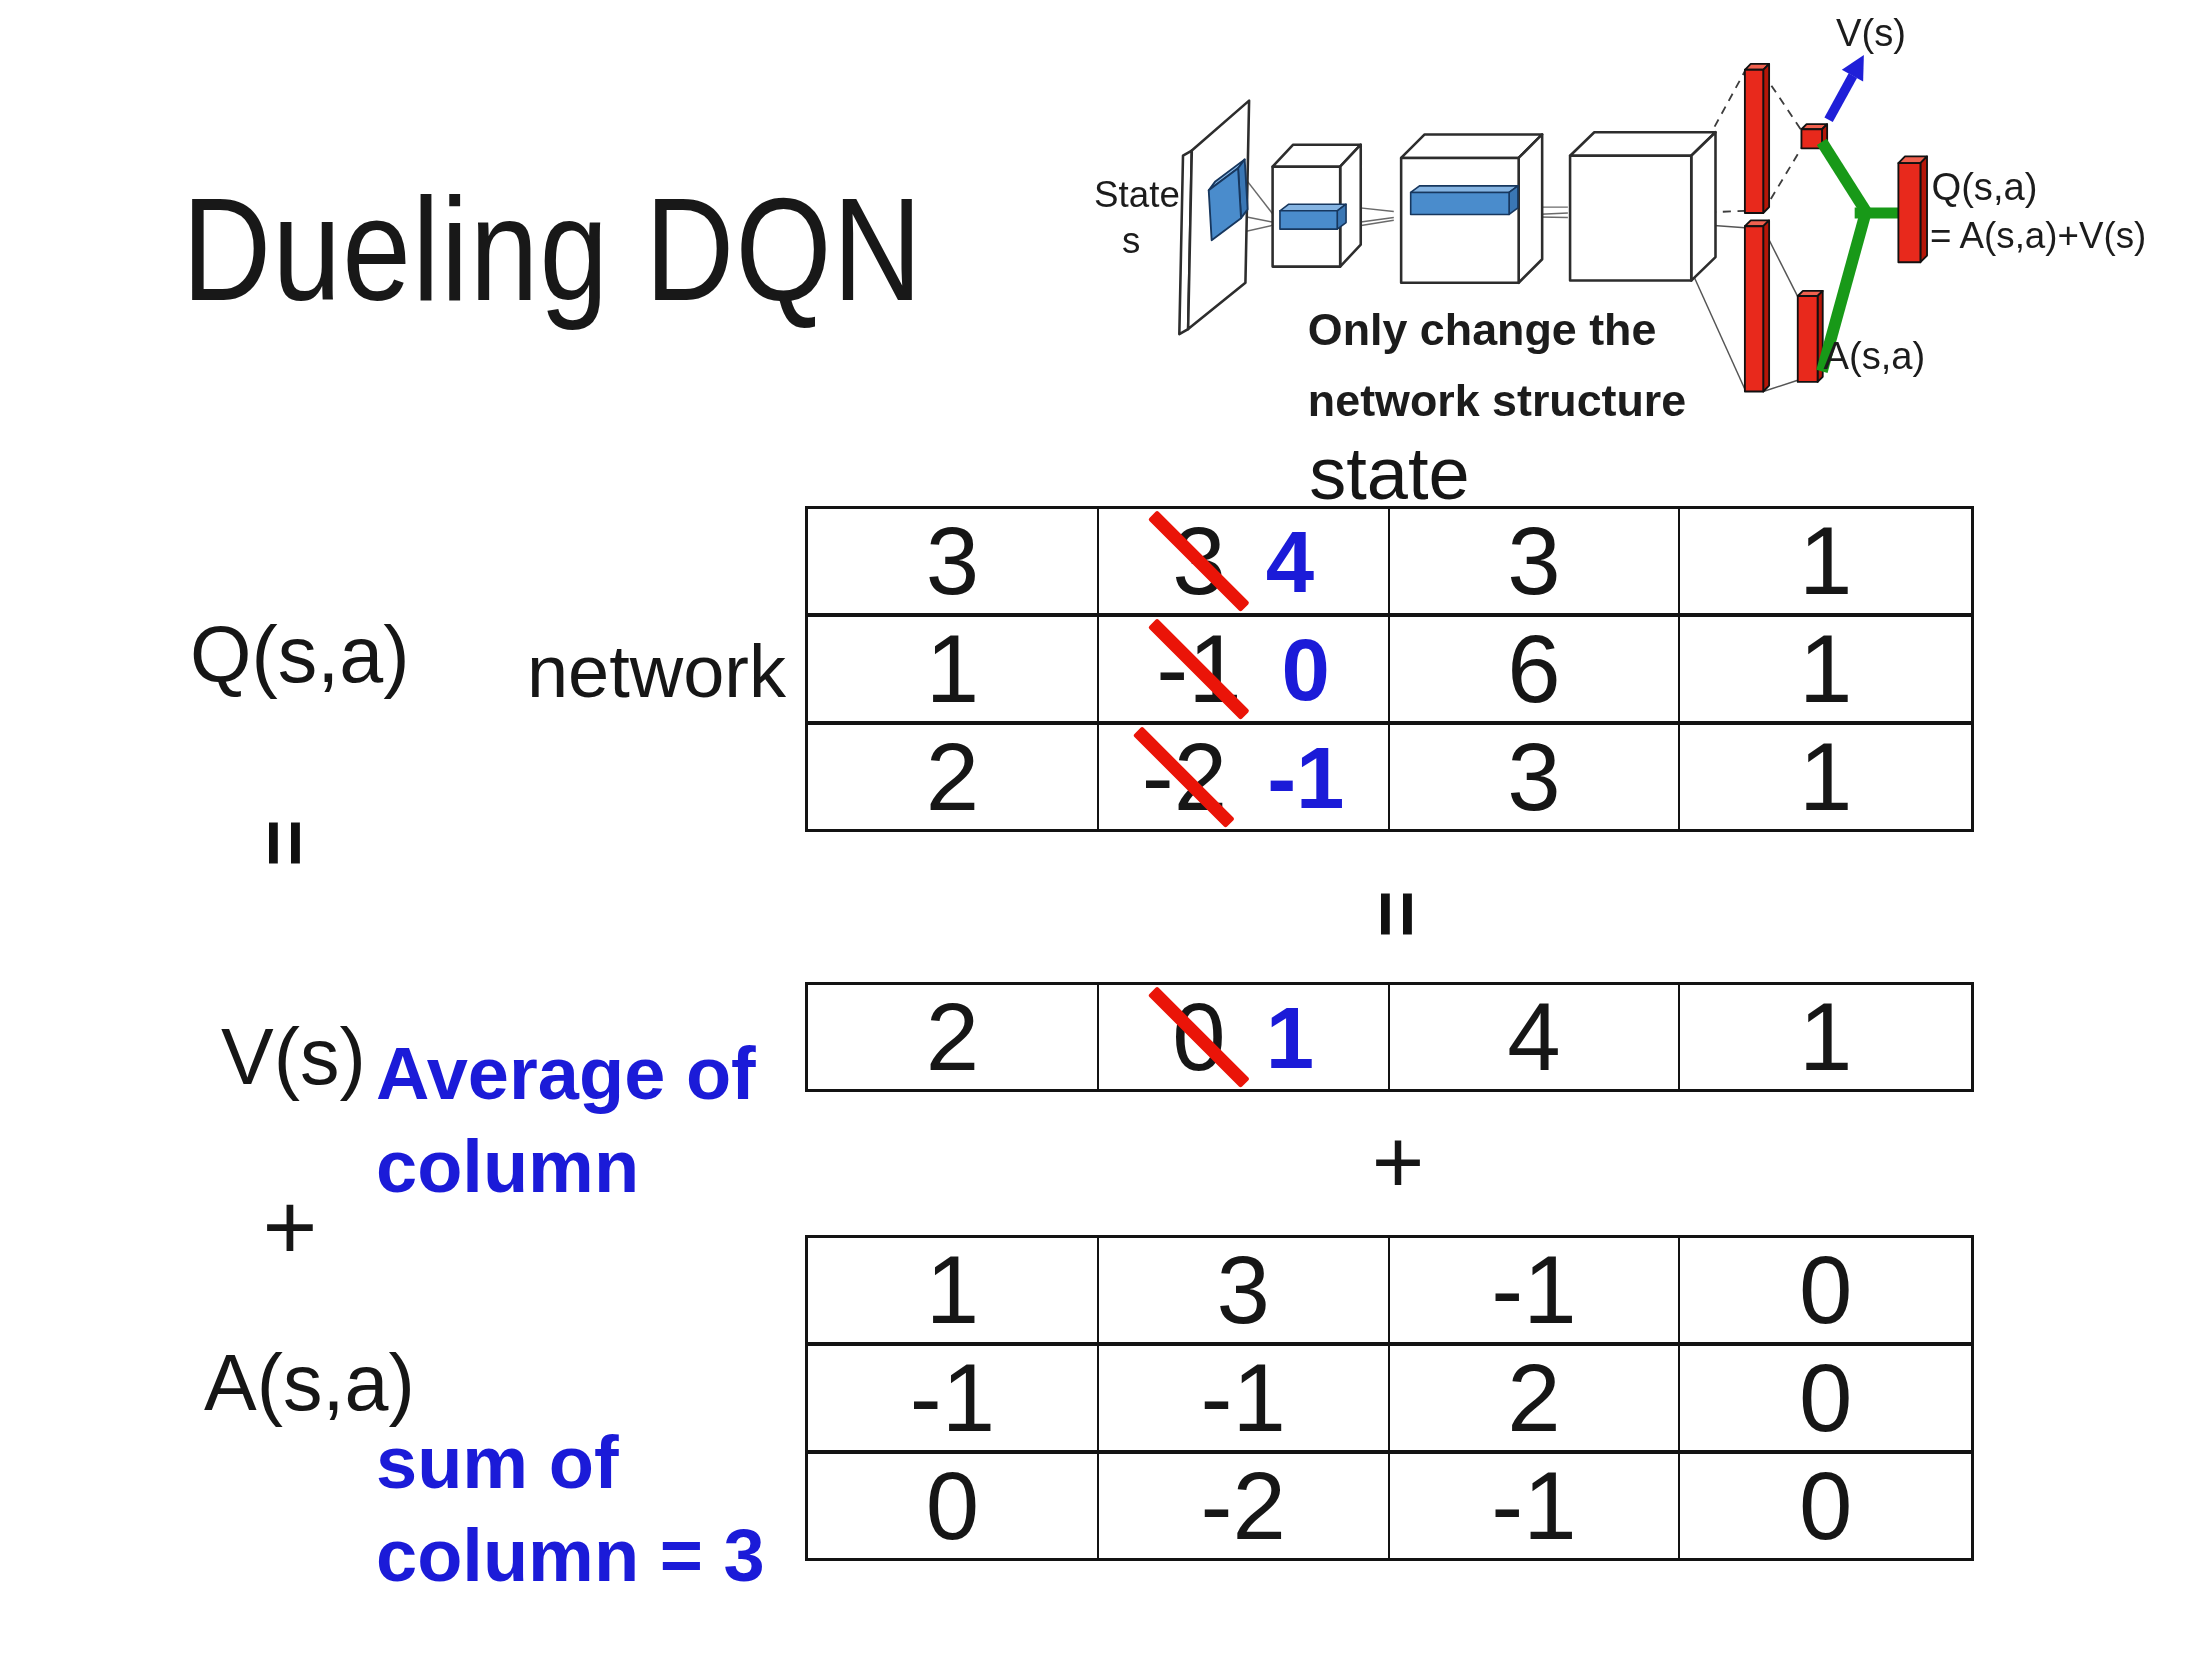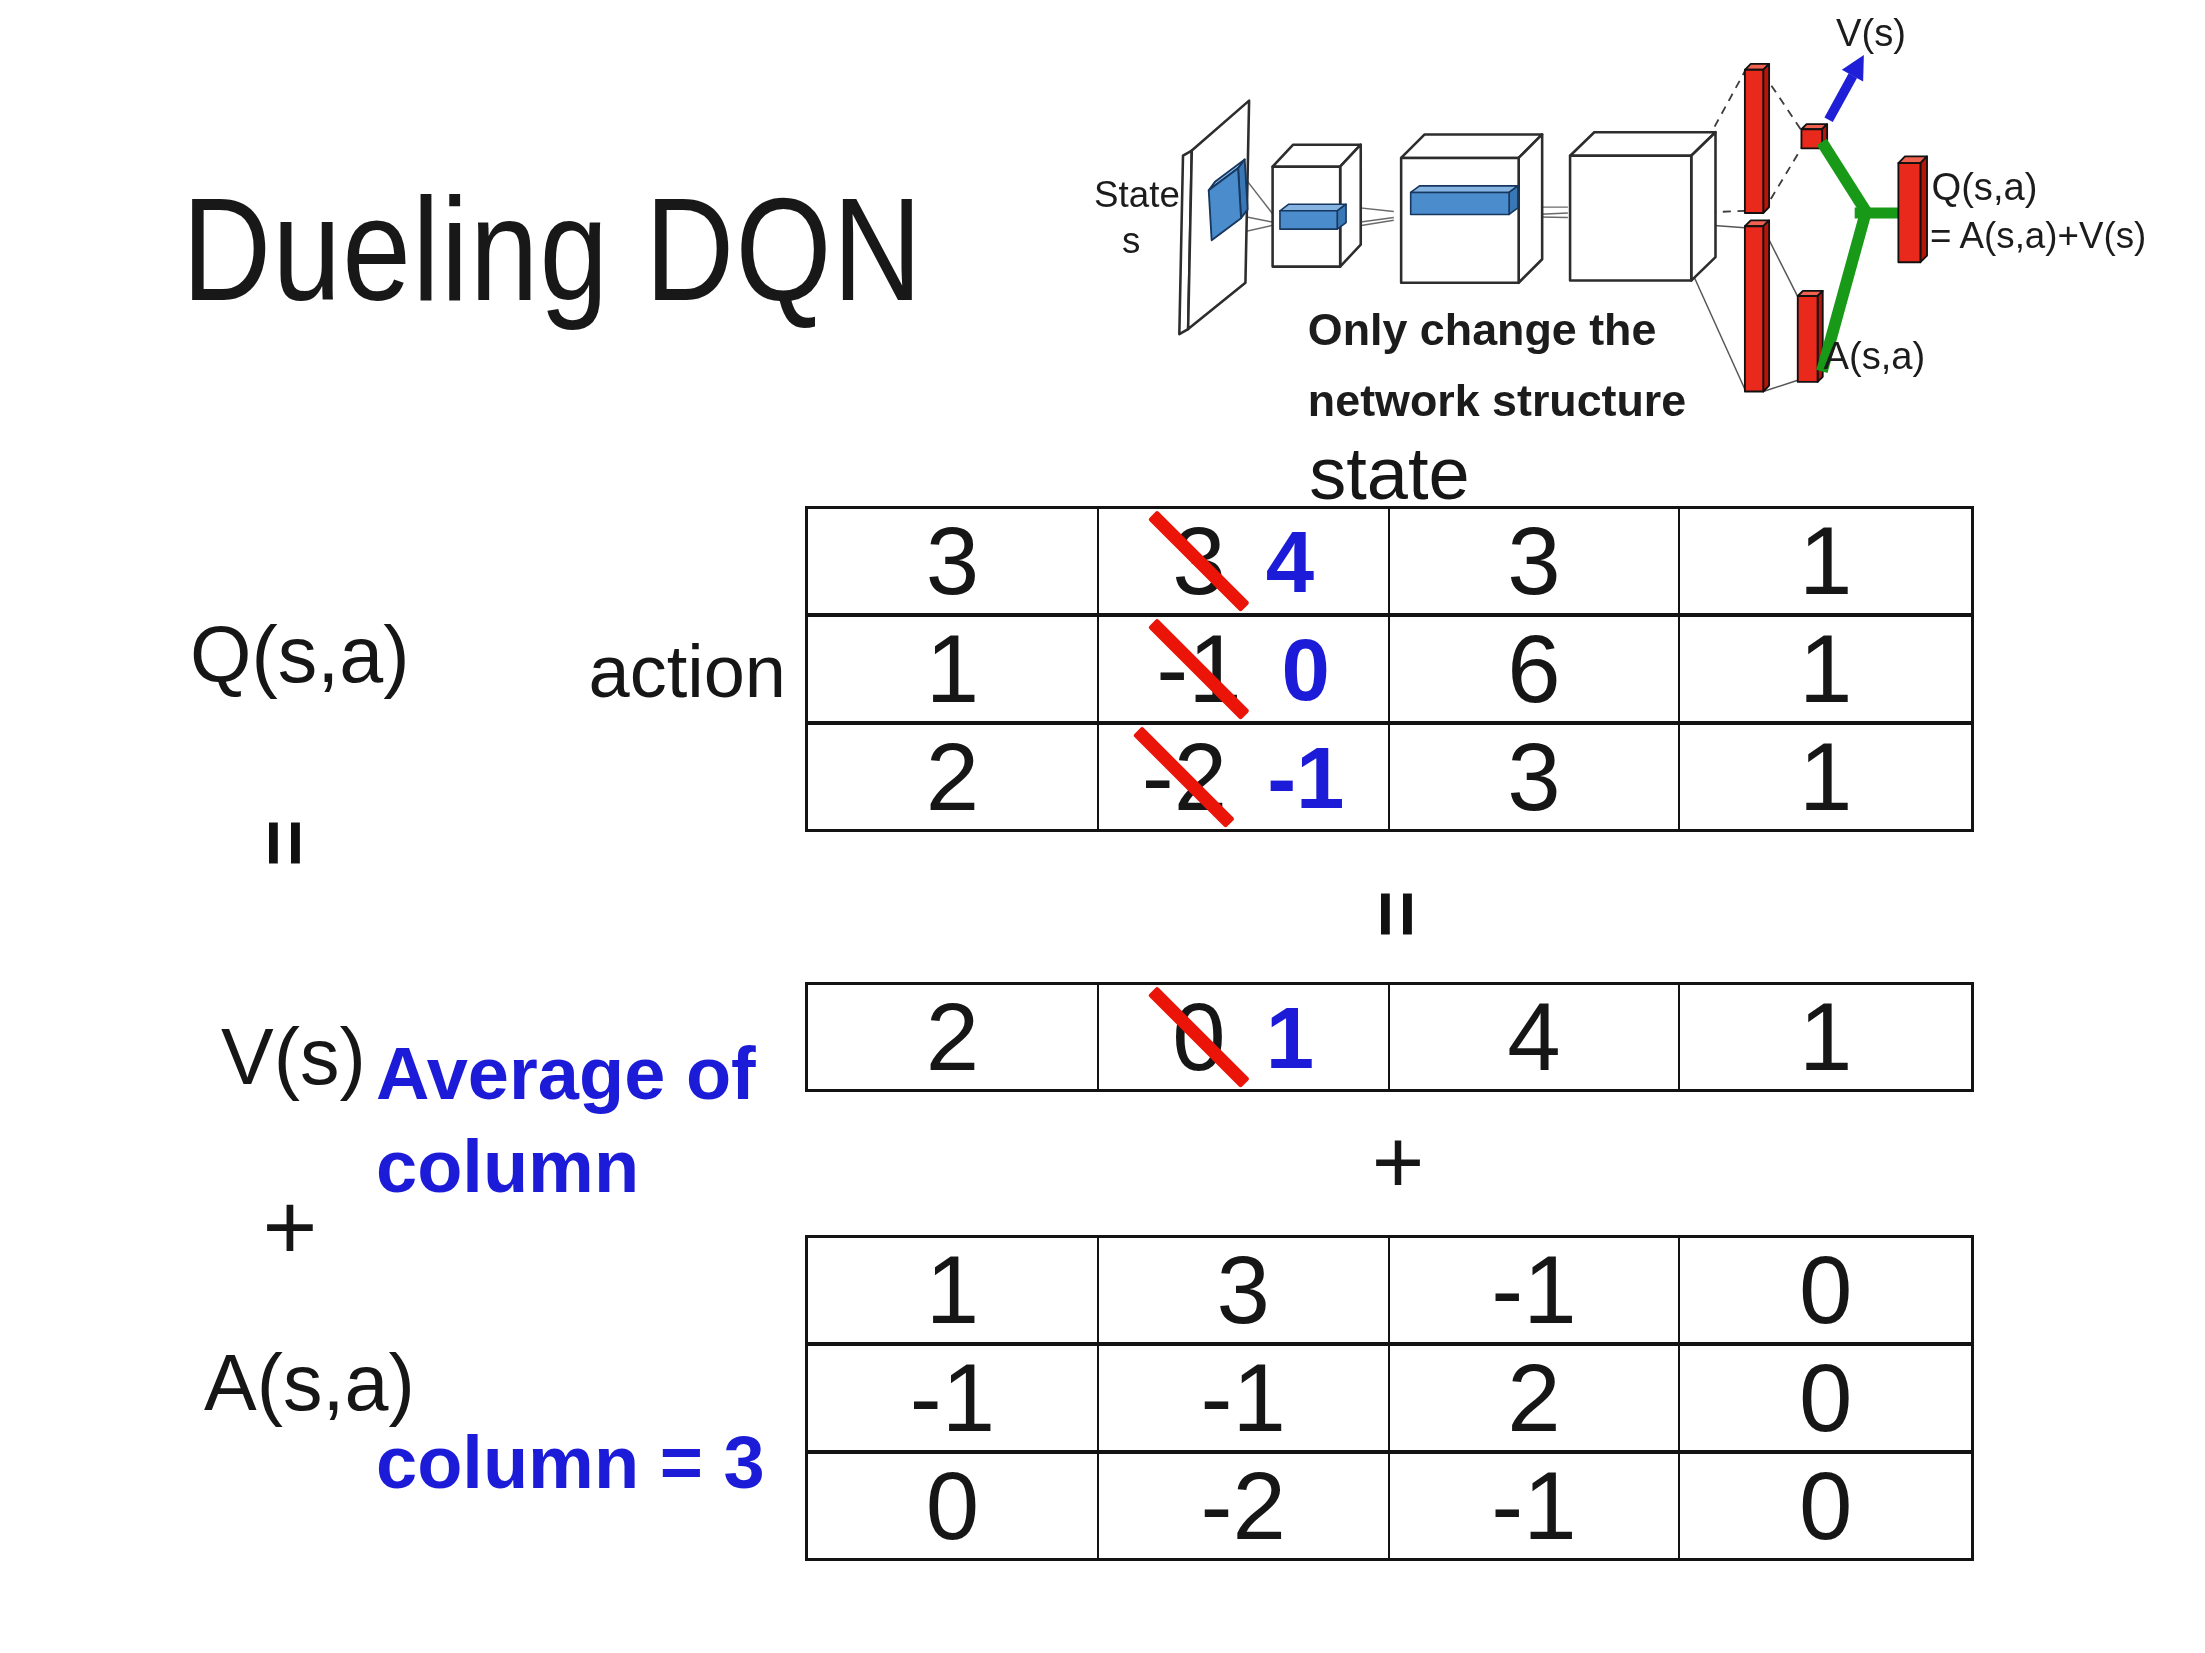--- a/index.html
+++ b/index.html
@@ -176,39 +176,40 @@
   <text x="85" y="345" font-size="50">s</text>
   <text x="1057" y="62" font-size="52">V(s)</text>
   <text x="1040" y="502" font-size="52">A(s,a)</text>
   <text x="1187" y="272" font-size="52">Q(s,a)</text>
   <text x="1185" y="338" font-size="50">= A(s,a)+V(s)</text>
   <text x="338" y="470" font-size="61" font-weight="600" fill="#1b1bd8">Only change the</text>
   <text x="338" y="566" font-size="61" font-weight="600" fill="#1b1bd8">network structure</text>
 </svg>
 
 <div id="state-header" class="abs blk">state</div>
-<div id="action-label" class="abs blk">action</div>
+<div id="action-label" class="abs blk">network</div>
 <div id="q-label" class="abs blk">Q(s,a)</div>
 <div id="v-label" class="abs blk">V(s)</div>
 <div id="a-label" class="abs blk">A(s,a)</div>
 
 <div id="eq-left" class="abs eqbox">
     <span class="rot-eq">=</span>
   </div>
 <div id="eq-center" class="abs eqbox">
     <span class="rot-eq">=</span>
   </div>
 <div id="plus-left" class="abs eqbox blk">+</div>
 <div id="plus-center" class="abs eqbox blk">+</div>
 
 <div id="avg-note" class="abs note">
   <div>Average of</div>
   <div>column</div>
 </div>
 <div id="sum-note" class="abs note">
+  <div>sum of</div>
   <div>column = 3</div>
 </div>
 
 <div id="q-table" class="matrix">
   <div class="mrow">
     <div class="mcell">
         <span class="num">3</span>
       </div>
     <div class="mcell">
       <span class="num old">3</span>

